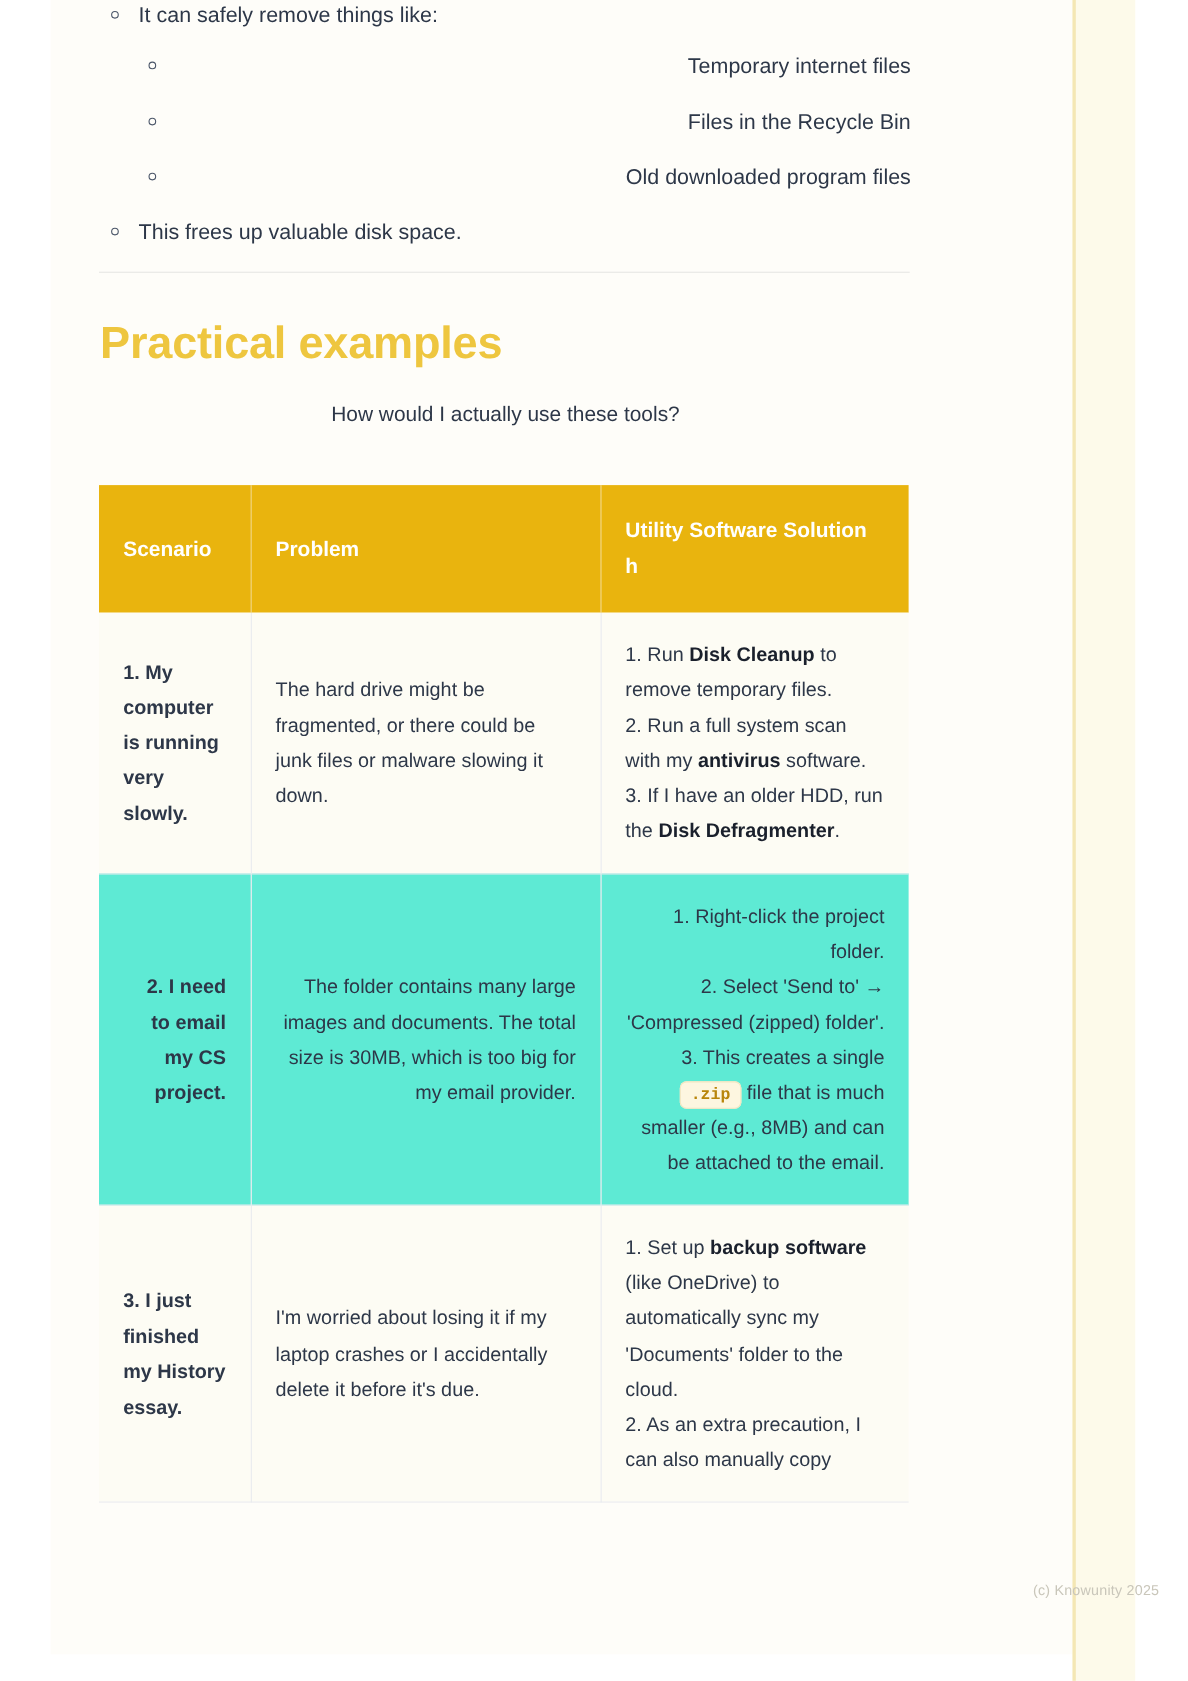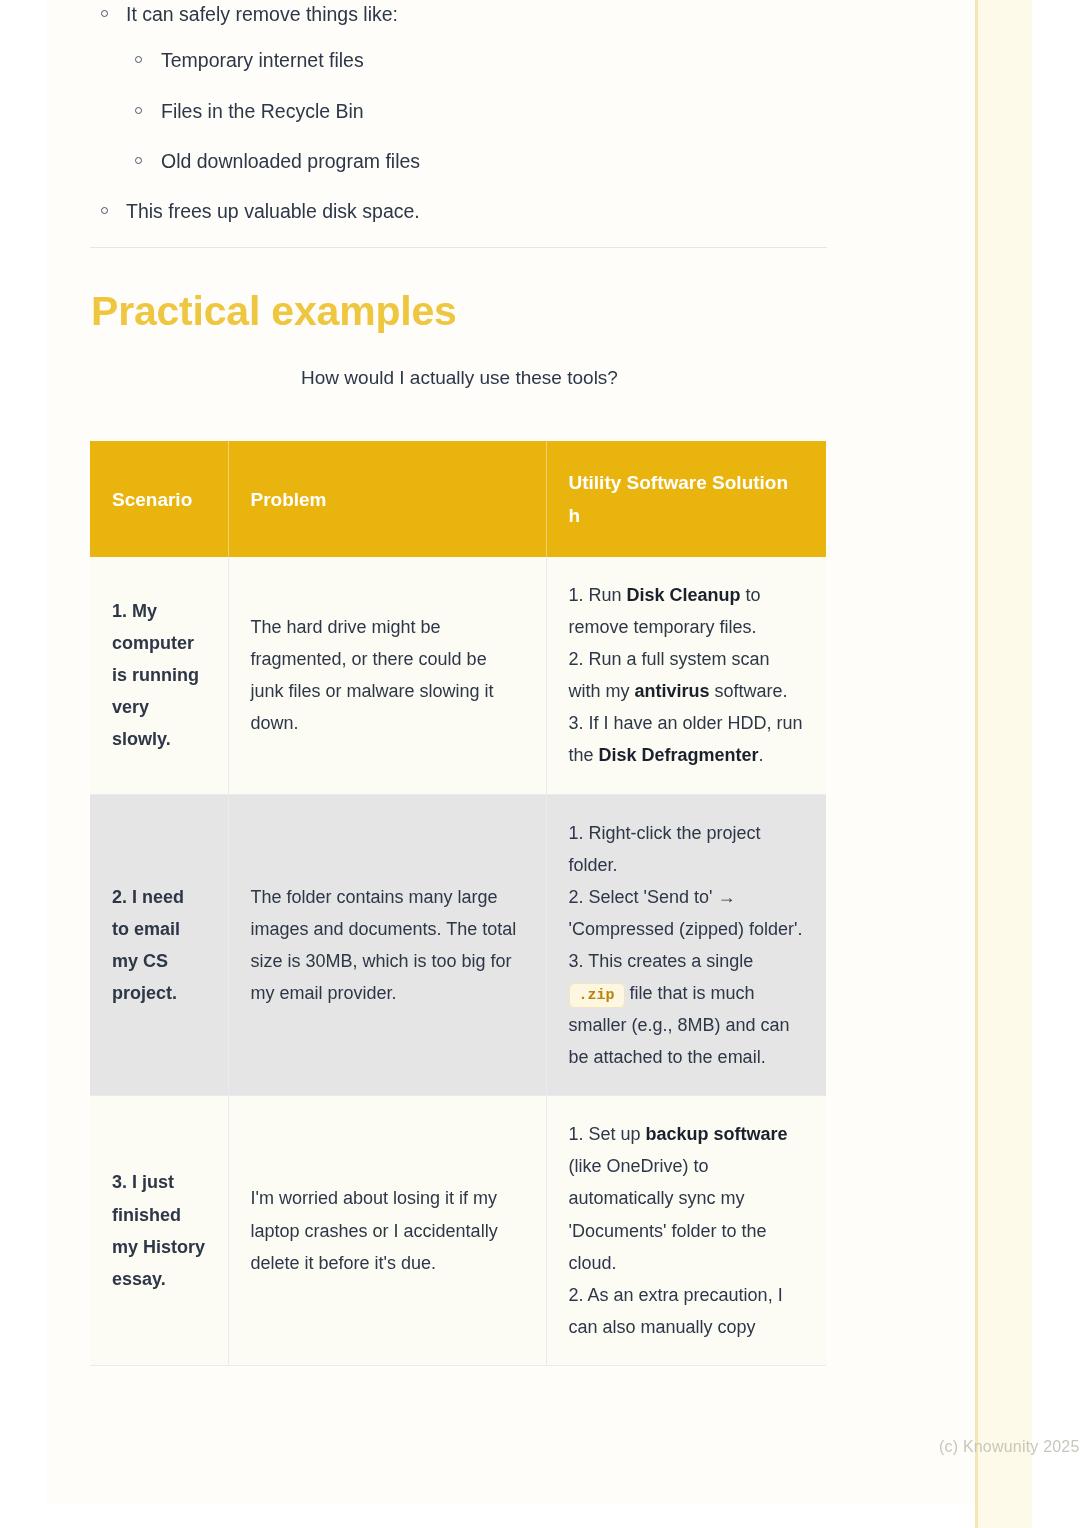--- a/index.html
+++ b/index.html
@@ -79,20 +79,21 @@
     margin: 18px 0 0 0;
     padding: 0;
   }
   ul.doc-list ul.doc-sublist > li {
     position: relative;
     padding-left: 35px;
     margin-bottom: 22px;
     font-size: 19.5px;
     line-height: 1.45;
     color: #2d3748;
+    text-align: right;
   }
   ul.doc-list ul.doc-sublist > li > .bullet {
     position: absolute;
     left: 9px;
     top: 10px;
     width: 7px;
     height: 7px;
     border: 1.6px solid #4a5568;
     border-radius: 50%;
     box-sizing: border-box;
@@ -147,21 +148,21 @@
     vertical-align: middle;
     padding: 22px 22px;
     line-height: 1.78;
     color: #2d3748;
     border-right: 1px solid #e9ecef;
     border-bottom: 1px solid #e9ecef;
   }
   table.ex-table td:last-child { border-right: none; }
 
   table.ex-table tr.row-odd td  { background: #fdfcf4; }
-  table.ex-table tr.row-even td { background: #e5e5e5; }
+  table.ex-table tr.row-even td { background: #5eead4; text-align: right; }
 
   .col-scenario { width: 138px; }
   .col-problem  { width: 318px; }
   .col-solution { width: 280px; }
 
   td.scenario-cell {
     font-weight: 700;
     color: #1a202c;
   }
   td.solution-cell { vertical-align: top; }
@@ -180,21 +181,21 @@
     padding: 3px 9px;
     font-weight: 700;
     white-space: nowrap;
   }
 
   
   #watermark {
     position: absolute;
     left: 893px;
     top: 1438px;
-    font-size: 16px;
+    font-size: 13px;
     color: #c9c6ba;
     letter-spacing: 0.2px;
     white-space: nowrap;
   }
 </style>
 </head>
 <body>
 
 <div id="page-sheet">
 

